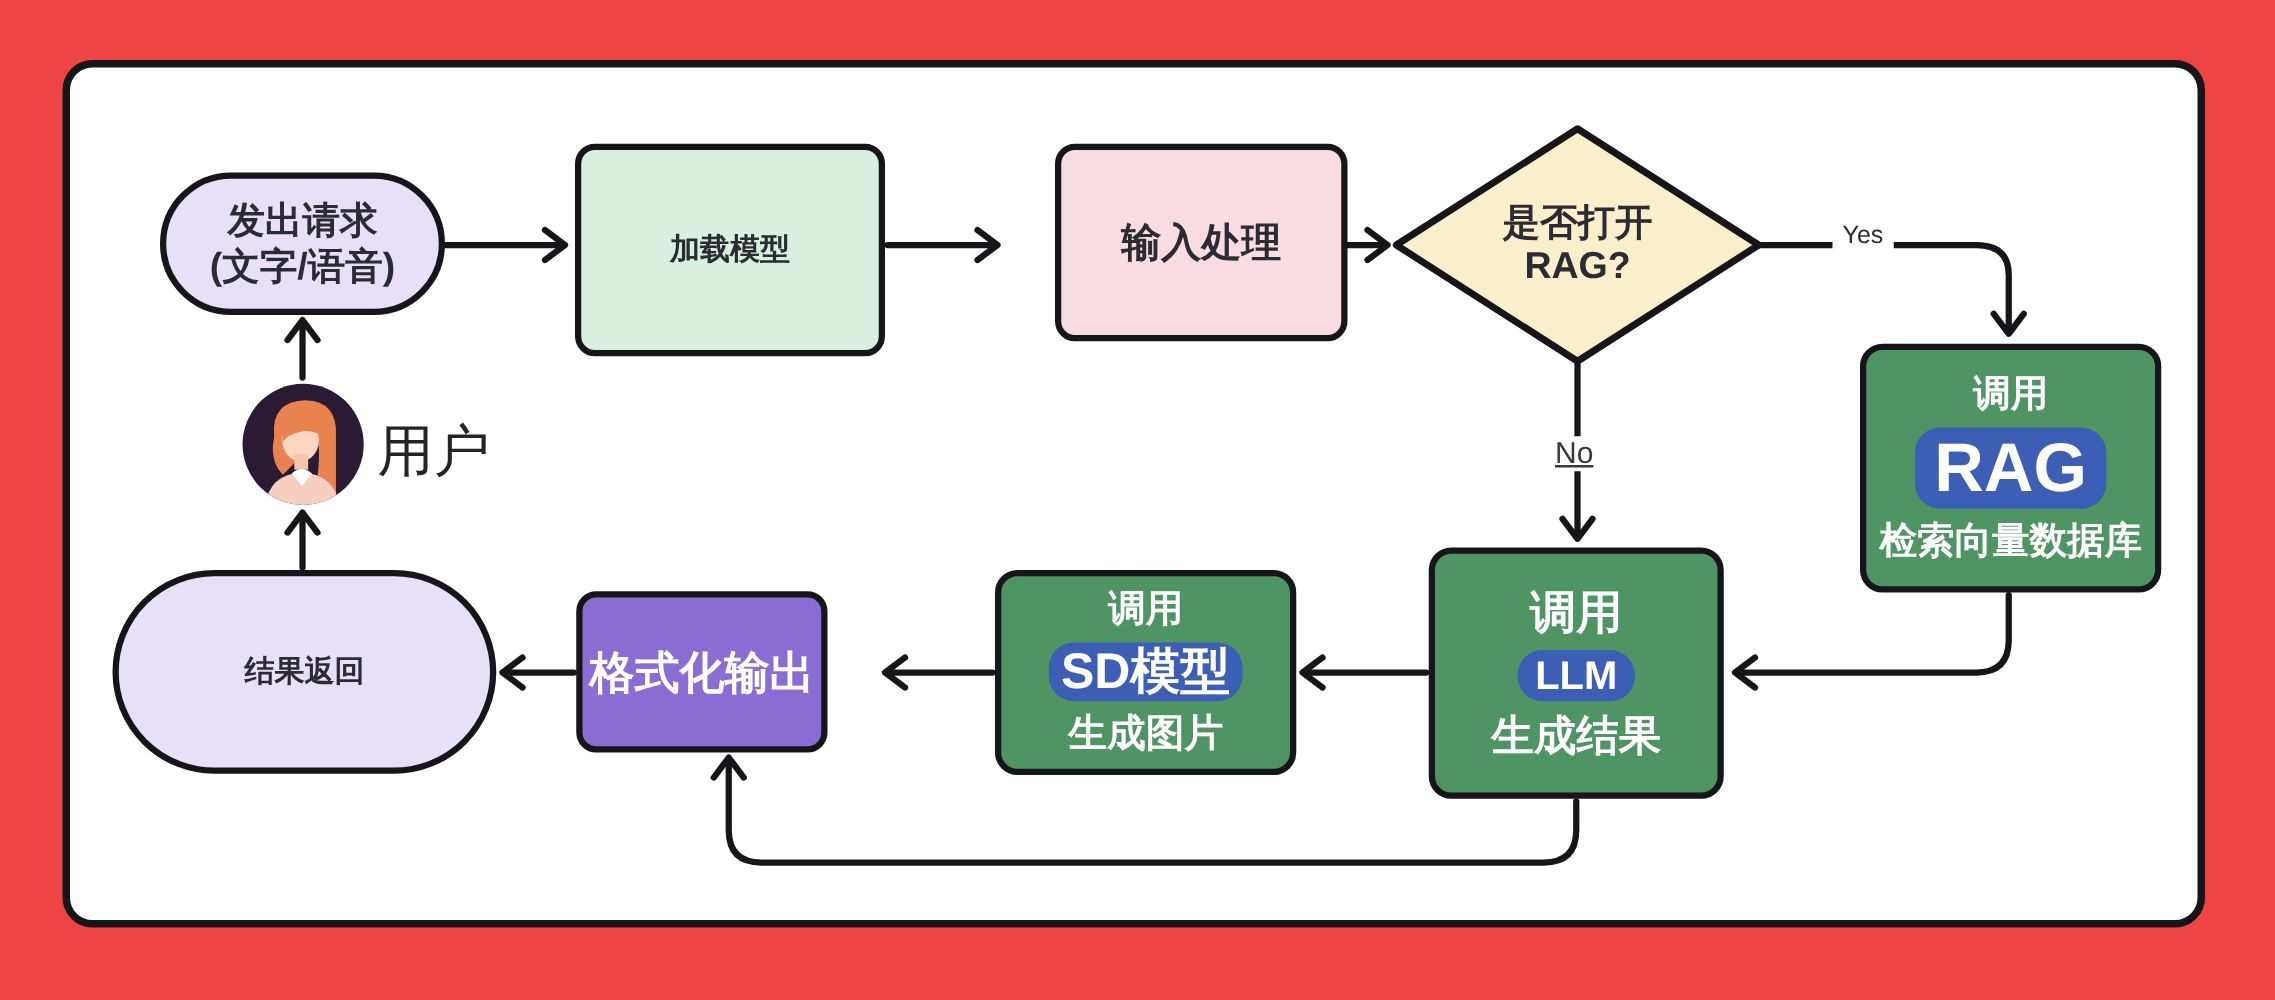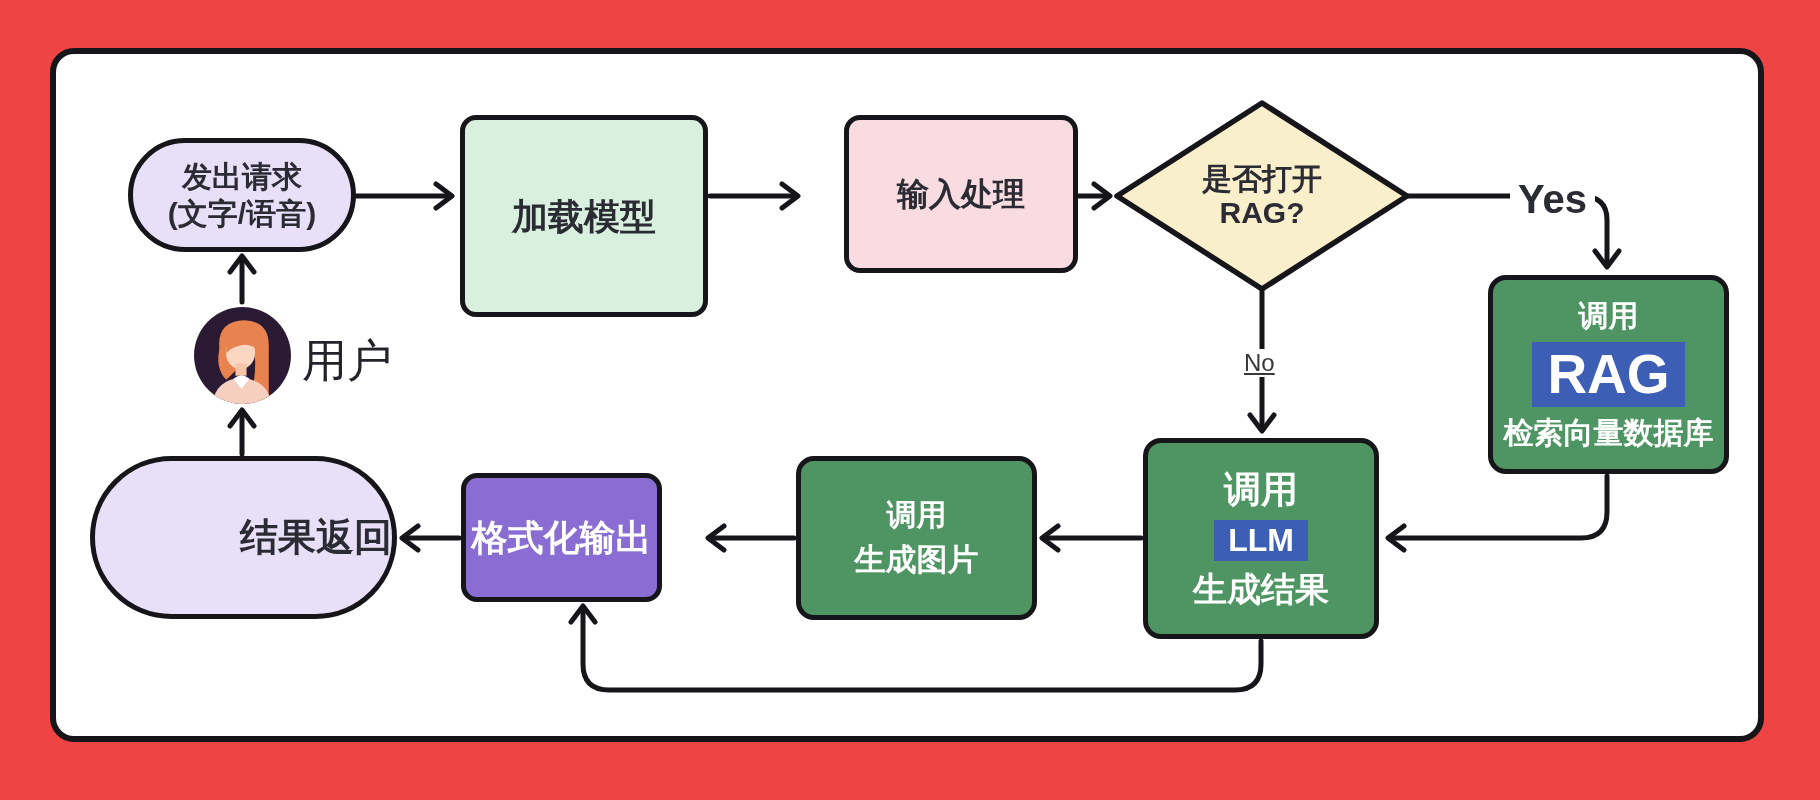--- a/index.html
+++ b/index.html
@@ -20,47 +20,47 @@
   .wire{fill:none;stroke:var(--ink);stroke-width:5px;stroke-linecap:round;stroke-linejoin:round;}
   .head{fill:none;stroke:var(--ink);stroke-width:5px;stroke-linecap:round;stroke-linejoin:round;}
   .diamond-shape{fill:var(--cream);stroke:var(--ink);stroke-width:5.5px;stroke-linejoin:round;}
   .node{
     position:absolute;z-index:3;box-sizing:border-box;border:5px solid var(--ink);
     display:flex;flex-direction:column;align-items:center;justify-content:center;
     text-align:center;color:var(--text-dark);font-weight:bold;line-height:1.25;
   }
   .pill{background:var(--lavender);}
   .n-request{left:128px;top:138px;width:228px;height:114px;border-radius:57px;font-size:30px;}
-  .n-load{left:460px;top:115px;width:248px;height:202px;border-radius:16px;background:var(--mint);font-size:36px;}
+  .n-load{left:460px;top:115px;width:248px;height:170px;border-radius:16px;background:var(--mint);font-size:24px;}
   .n-input{left:803px;top:115px;width:234px;height:158px;border-radius:16px;background:var(--pink);font-size:32px;margin-left:41px;}
-  .n-result{left:90px;top:456px;width:307px;height:163px;border-radius:82px;font-size:38px;align-items:flex-end;}
+  .n-result{left:90px;top:456px;width:307px;height:163px;border-radius:82px;font-size:24px;}
   .n-format{left:461px;top:473px;width:201px;height:129px;border-radius:16px;background:var(--purple);
             color:var(--text-light);font-size:36px;}
   .green-node{background:var(--green);color:var(--text-light);gap:7px;}
   .n-rag{left:1488px;top:275px;width:241px;height:199px;border-radius:18px;}
   .n-llm{left:1143px;top:438px;width:236px;height:201px;border-radius:18px;}
   .n-sd{left:796px;top:456px;width:241px;height:164px;border-radius:18px;}
   .gn-top{font-size:30px;}
   .n-llm .gn-top{font-size:37px;}
-  .chip{display:inline-block;background:var(--highlight-blue);color:var(--text-light);line-height:1.08;}
+  .chip{display:inline-block;background:var(--highlight-blue);color:var(--text-light);line-height:1.08;border-radius:20px;}
   .n-rag .chip{font-size:55px;padding:3px 15px;}
   .n-llm .chip{font-size:32px;padding:3px 14px;}
   .n-sd .chip{font-size:40px;padding:2px 10px;}
   .gn-bottom{font-size:30px;}
   .n-llm .gn-bottom{font-size:34px;}
   .n-sd .gn-bottom{font-size:31px;}
   .diamond-text{
     position:absolute;left:1152px;top:148px;width:220px;height:96px;z-index:3;
     display:flex;flex-direction:column;align-items:center;justify-content:center;gap:0;
     font-size:30px;font-weight:bold;color:var(--text-dark);text-align:center;line-height:1.15;
   }
   .edge-label{
     position:absolute;z-index:4;background:#ffffff;padding:0 8px;color:var(--text-dark);
   }
-  .lbl-yes{left:1510px;top:177px;font-size:40px;font-weight:bold;}
+  .lbl-yes{left:1466px;top:177px;font-size:20px;font-weight:normal;}
   .lbl-no{left:1236px;top:349px;font-size:24px;font-weight:400;color:#38383d;text-decoration:underline;}
   .avatar{position:absolute;left:192px;top:305px;width:101px;height:101px;z-index:3;}
   .user-label{
     position:absolute;left:302px;top:331px;z-index:3;font-size:45px;font-weight:500;color:#232329;
   }
 </style>
 </head>
 <body>
 
 <div id="canvas">
@@ -157,20 +157,21 @@
   </div>
 
   <div class="node green-node n-llm">
     <span class="gn-top">调用</span>
     <span class="chip">LLM</span>
     <span class="gn-bottom">生成结果</span>
   </div>
 
   <div class="node green-node n-sd">
     <span class="gn-top">调用</span>
+    <span class="chip">SD模型</span>
     <span class="gn-bottom">生成图片</span>
   </div>
 
   <div class="node n-format">
     <span>格式化输出</span>
   </div>
 
   <div class="node pill n-result">
     <span>结果返回</span>
   </div>

